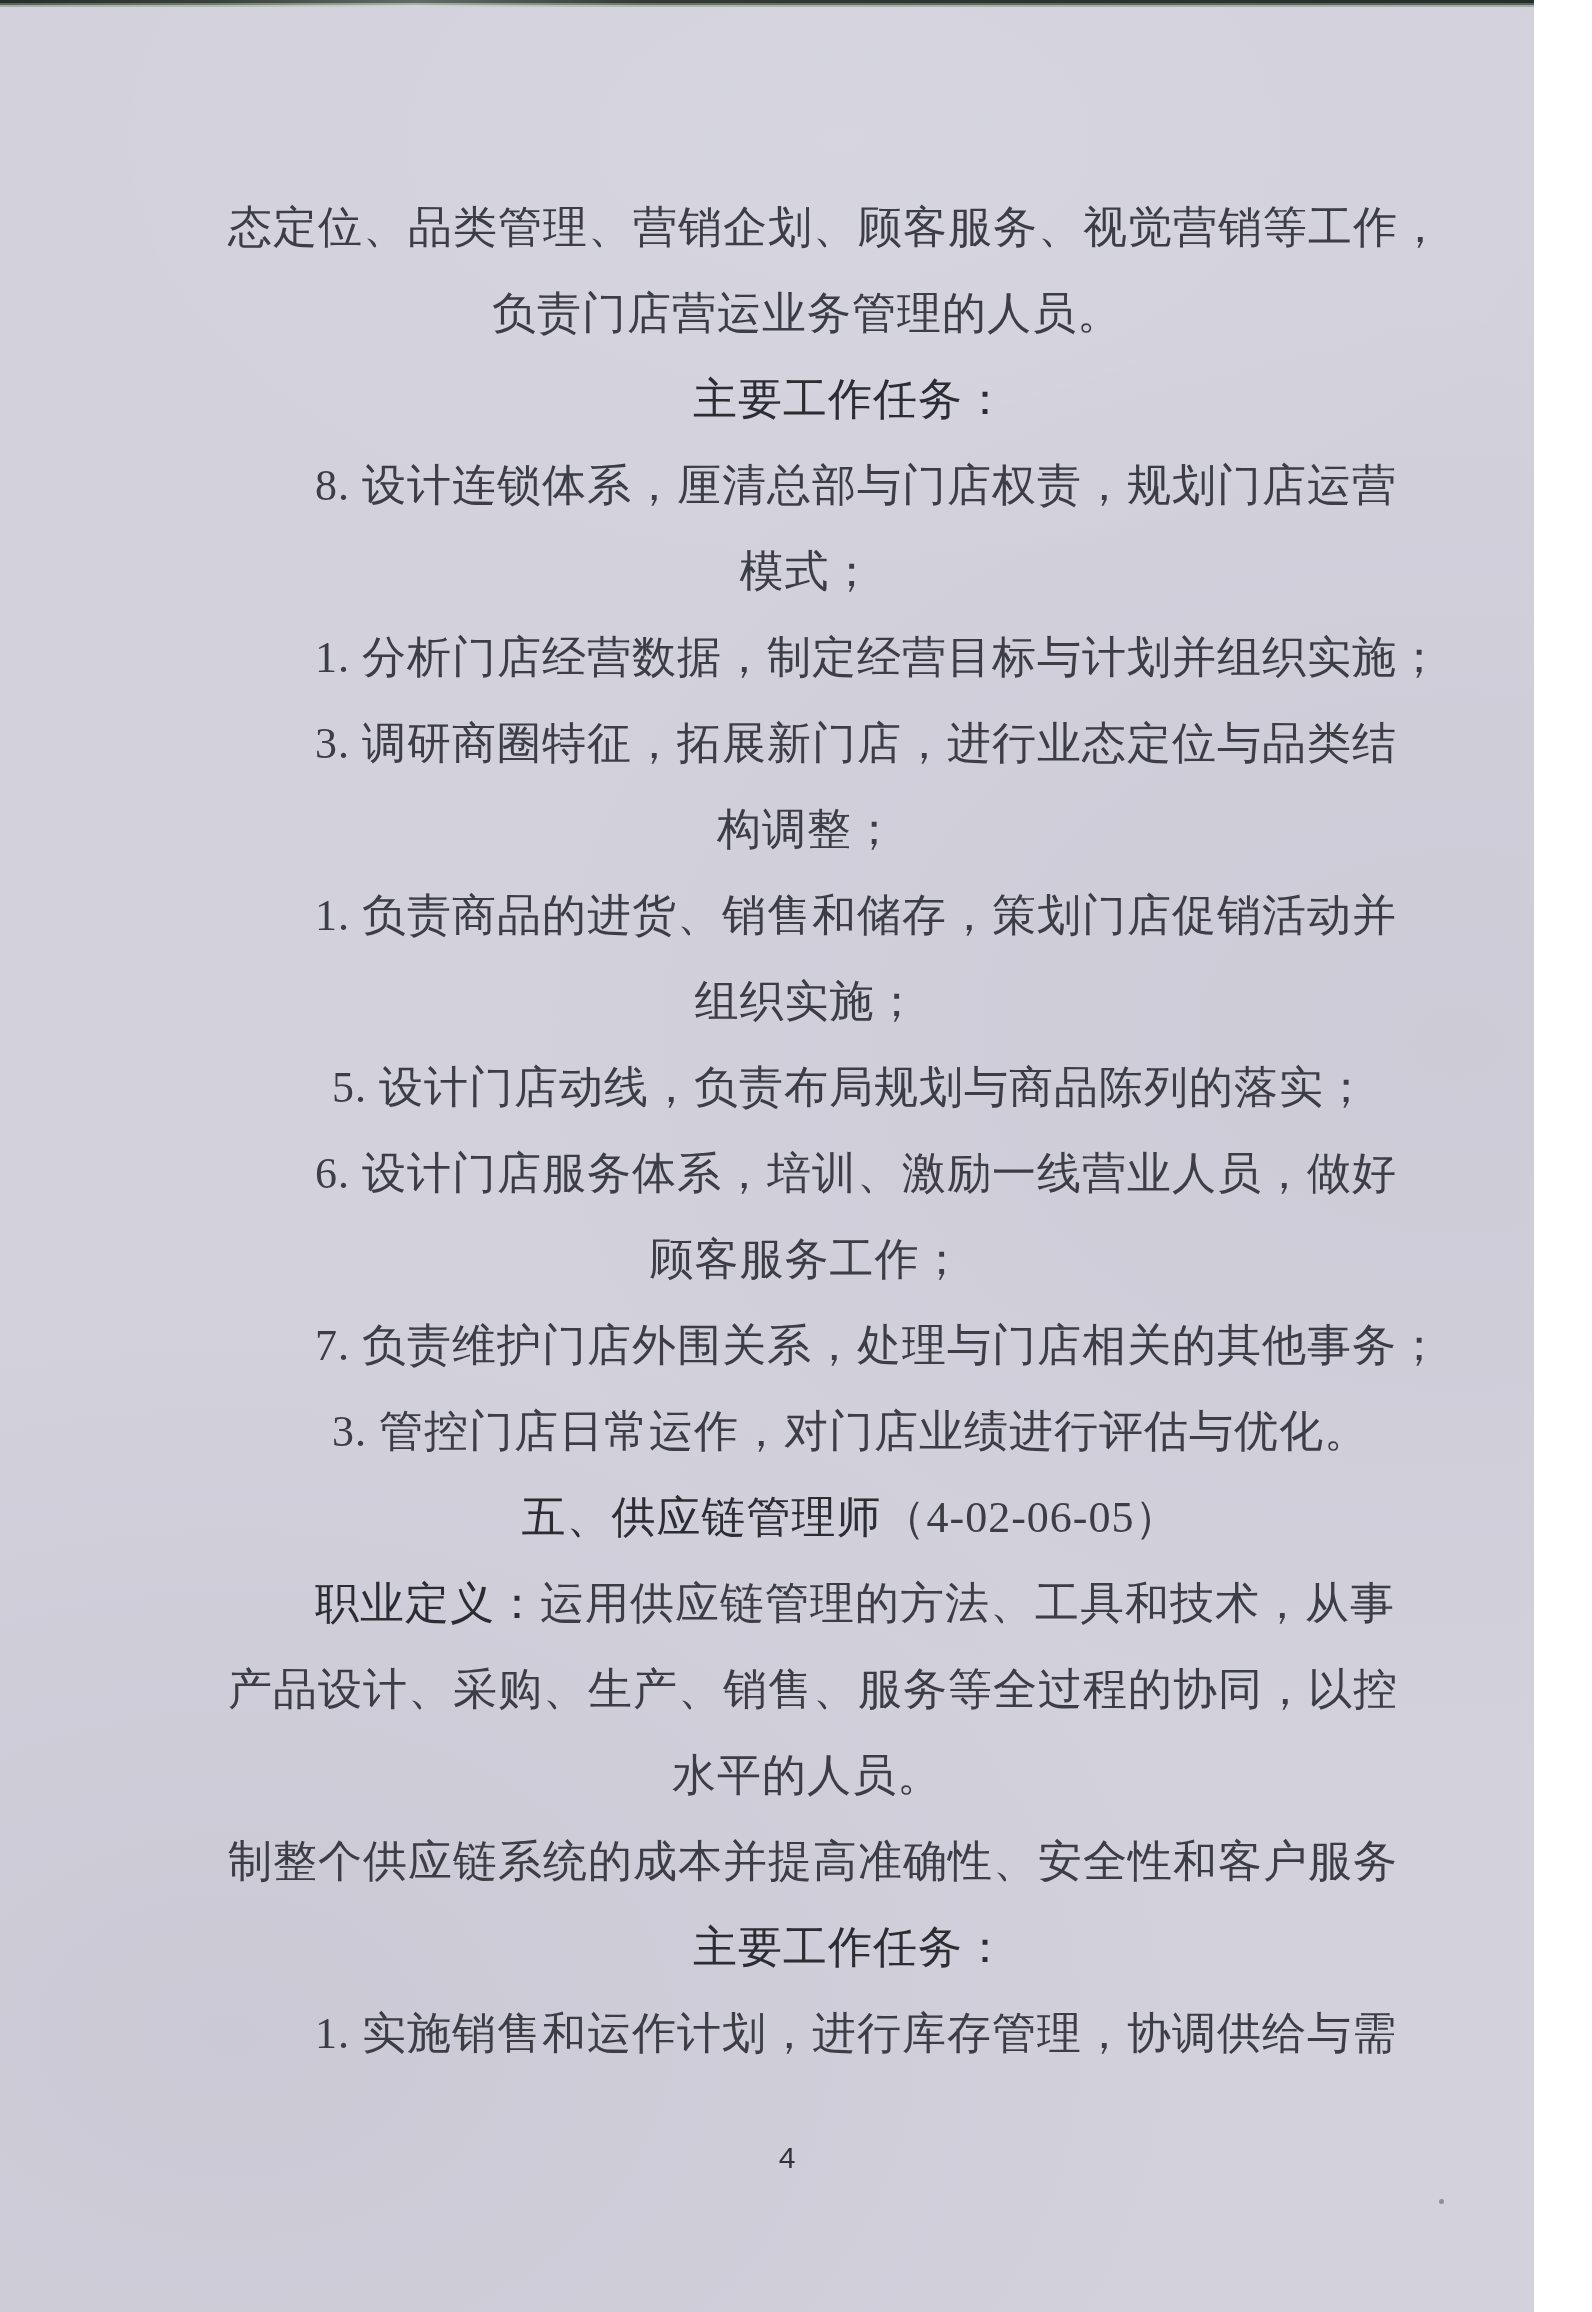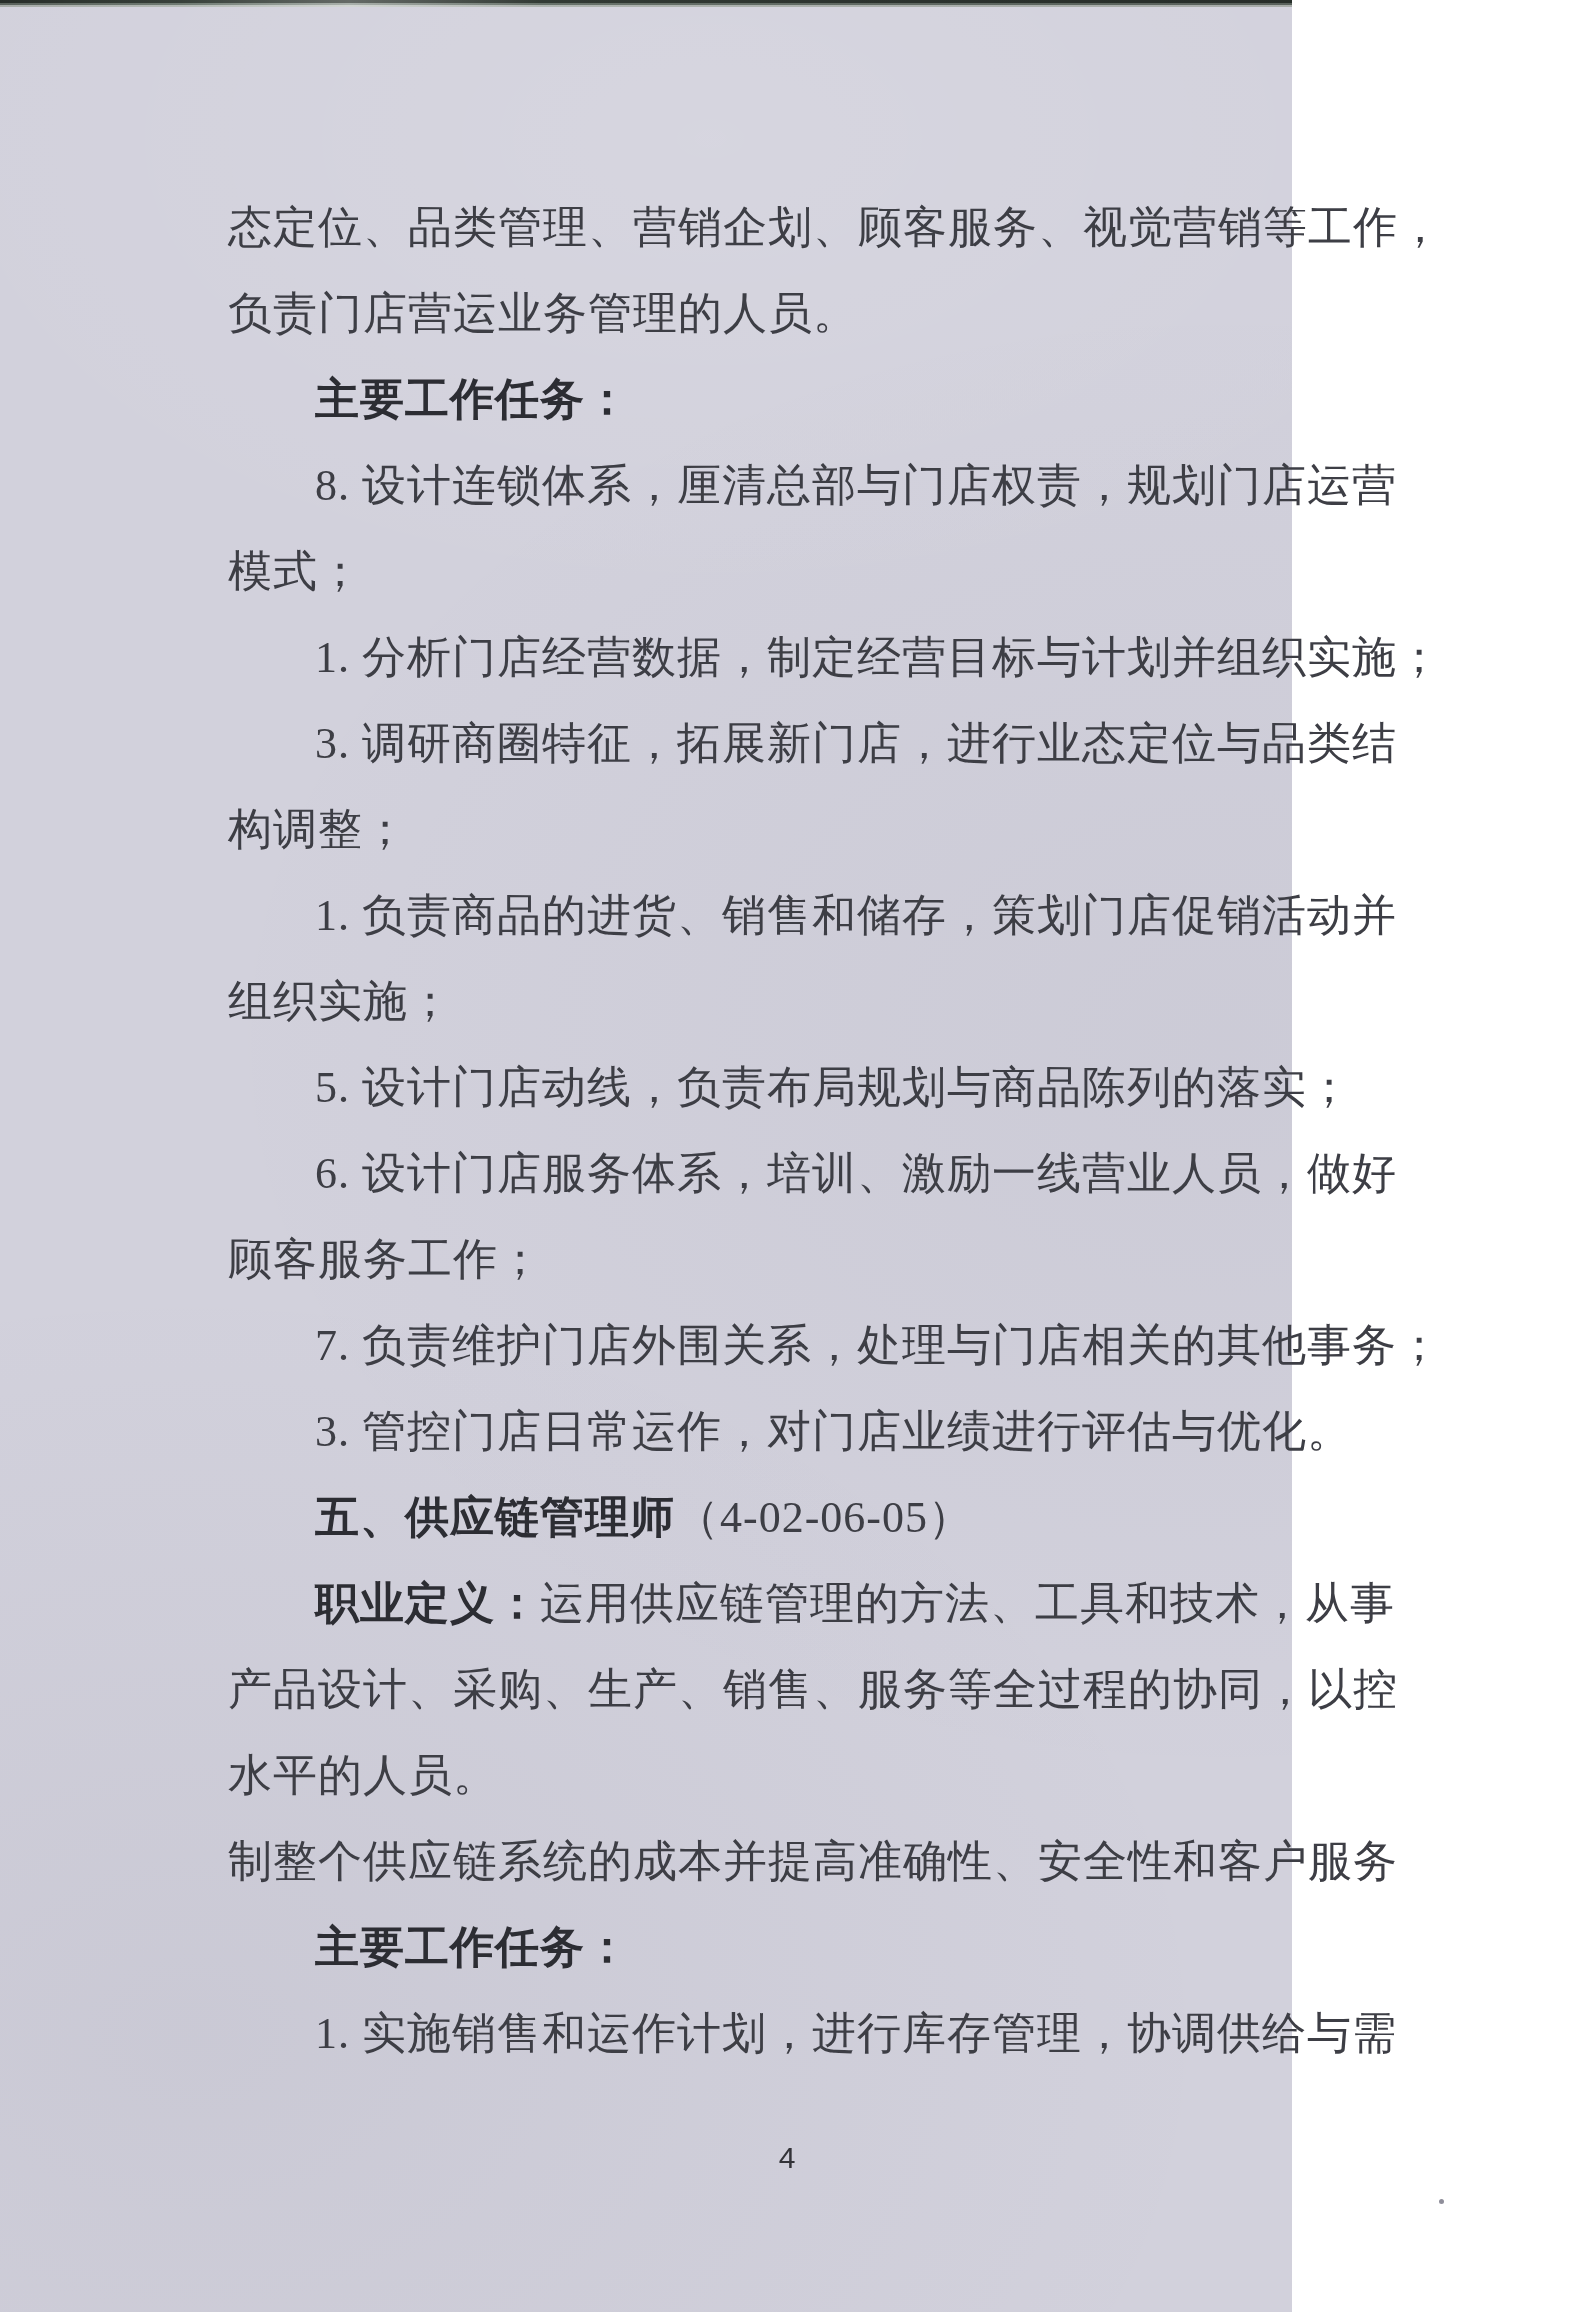--- a/index.html
+++ b/index.html
@@ -7,27 +7,28 @@
     padding: 0;
   }
   body {
     width: 1593px;
     height: 2313px;
     overflow: hidden;
     font-family: "Liberation Serif", "DejaVu Serif", serif;
   }
   .page {
     position: relative;
-    width: 1292px;
+    width: 1534px;
     height: 2313px;
     background:
       radial-gradient(1188px 693px at 55% 6%, rgba(255,255,255,0.10), rgba(255,255,255,0) 70%),
       radial-gradient(1485px 1089px at 15% 88%, rgba(55,55,80,0.05), rgba(55,55,80,0) 70%),
       radial-gradient(1485px 1089px at 95% 45%, rgba(55,55,80,0.04), rgba(55,55,80,0) 70%),
       var(--paper, #d2d1dc);
+    text-align: center;
   }
   .scan-edge-top {
     position: absolute;
     top: 0; left: 0; right: 0;
     height: 7px;
     background-color: var(--edge-dark, #56645a);
     background-image:
       linear-gradient(180deg, rgba(0,0,0,0.35) 0 3px, rgba(255,255,255,0.15) 3px 5px, rgba(255,255,255,0.55) 5px 7px),
       linear-gradient(90deg, rgba(0,0,0,0.30), rgba(0,0,0,0.00) 14%, rgba(255,255,255,0.40) 27%, rgba(0,0,0,0.10) 42%, rgba(0,0,0,0.22) 70%, rgba(0,0,0,0.30));
   }
@@ -43,21 +44,21 @@
     font-size: 44px;
     letter-spacing: 1px;
     color: var(--ink, #3d3e45);
     white-space: nowrap;
   }
   .line.indent {
     padding-left: 87px;
   }
   .line .b {
     font-family: "Liberation Sans", "DejaVu Sans", sans-serif;
-    font-weight: 700;
+    font-weight: 400;
     color: var(--ink-bold, #2c2d33);
   }
   .pagenum {
     position: absolute;
     top: 2138px;
     left: 787px;
     transform: translateX(-50%);
     font-size: 30px;
     line-height: 40px;
     color: var(--pagenum-ink, #333338);

